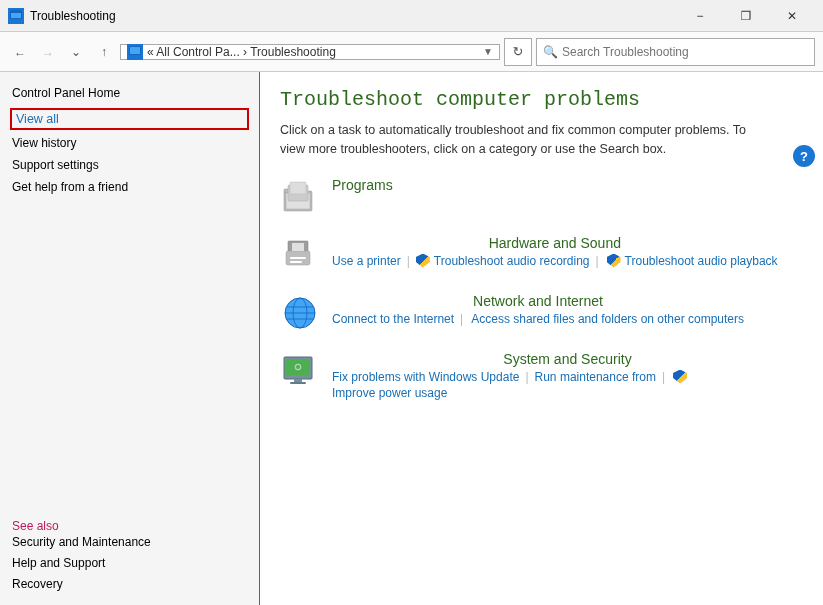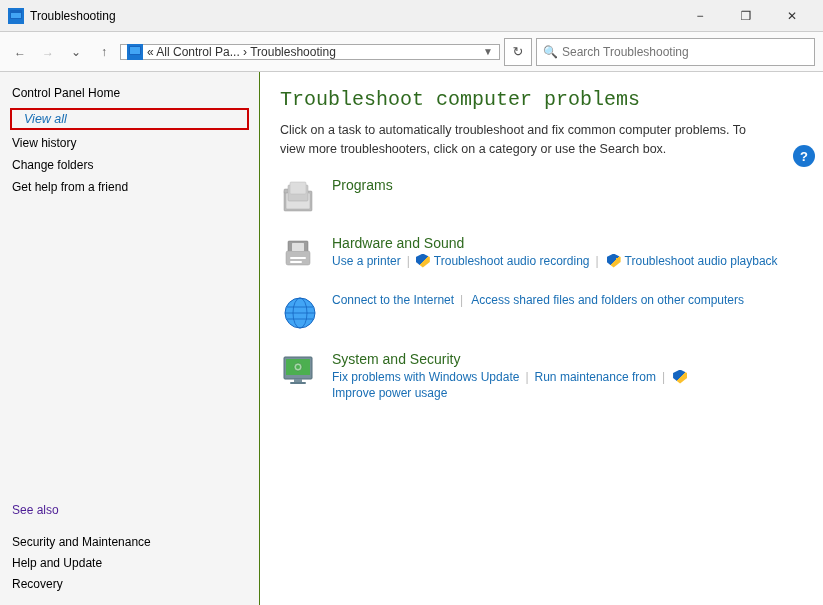--- a/index.html
+++ b/index.html
@@ -128,38 +128,37 @@
     .sidebar-link {
       color: #1a6fb5;
       font-size: 12.5px;
       cursor: pointer;
       text-decoration: none;
       display: block;
       padding: 2px 0;
     }
     .sidebar-link.highlighted {
       outline: 2px solid #c00;
-      padding: 2px 12px;
+      padding: 2px 4px;
       display: inline-block;
-      font-style: italic;
     }
     .sidebar-heading {
       font-size: 12px;
       color: #000;
       font-weight: normal;
       padding: 2px 0;
       cursor: pointer;
       text-decoration: none;
       display: block;
     }
     .sidebar-section-title {
       font-size: 12px;
-      color: #4c1d95;
+      color: #be185d;
       margin-top: 20px;
-      margin-bottom: 16px;
+      margin-bottom: 0;
     }
     .sidebar-spacer { flex: 1; }
 
     
     .help-btn {
       position: absolute;
       right: 8px;
       top: 73px;
       width: 22px; height: 22px;
       background: #1976D2;
@@ -194,20 +193,21 @@
       margin-bottom: 18px;
       max-width: 480px;
     }
 
     
     .category-item {
       display: flex;
       align-items: flex-start;
       margin-bottom: 18px;
       gap: 12px;
+      text-align: center;
     }
     .category-icon {
       width: 40px; height: 40px;
       flex-shrink: 0;
       display: flex; align-items: center; justify-content: center;
       font-size: 24px;
     }
     .category-details {}
     .category-name {
       font-size: 14px;
@@ -290,30 +290,30 @@
 
   <div class="help-btn">?</div>
 
   <div class="sidebar">
     <a class="sidebar-heading">Control Panel Home</a>
     <div style="height:8px;"></div>
     <a class="sidebar-link highlighted">View all</a>
     <div style="height:6px;"></div>
     <a class="sidebar-heading">View history</a>
     <div style="height:4px;"></div>
-    <a class="sidebar-heading">Change folders</a>
+    <a class="sidebar-heading">Support settings</a>
     <div style="height:4px;"></div>
     <a class="sidebar-heading">Get help from a friend</a>
 
     <div class="sidebar-spacer"></div>
 
     <div class="sidebar-section-title">See also</div>
     <a class="sidebar-heading">Security and Maintenance</a>
     <div style="height:3px;"></div>
-    <a class="sidebar-heading">Help and Update</a>
+    <a class="sidebar-heading">Help and Support</a>
     <div style="height:3px;"></div>
     <a class="sidebar-heading">Recovery</a>
   </div>
 
   <div class="content">
     <h1 class="content-title">Troubleshoot computer problems</h1>
     <p class="content-desc">Click on a task to automatically troubleshoot and fix common computer problems. To view more troubleshooters, click on a category or use the Search box.</p>
 
     <div class="category-item">
       <div class="category-icon">
@@ -362,20 +362,21 @@
         <svg width="40" height="40" viewBox="0 0 40 40">
 
           <circle cx="20" cy="20" r="15" fill="#42a5f5" stroke="#1565c0" stroke-width="1"></circle>
           <ellipse cx="20" cy="20" rx="7" ry="15" fill="none" stroke="#1565c0" stroke-width="0.8"></ellipse>
           <line x1="5" y1="20" x2="35" y2="20" stroke="#1565c0" stroke-width="0.8"></line>
           <line x1="7" y1="14" x2="33" y2="14" stroke="#1565c0" stroke-width="0.8"></line>
           <line x1="7" y1="26" x2="33" y2="26" stroke="#1565c0" stroke-width="0.8"></line>
         </svg>
       </div>
       <div class="category-details">
+        <a class="category-name">Network and Internet</a>
         <div class="category-links">
           <a>Connect to the Internet</a>
           <span class="sep">|</span>
           <br>
           <a>Access shared files and folders on other computers</a>
         </div>
       </div>
     </div>
 
     <div class="category-item">

